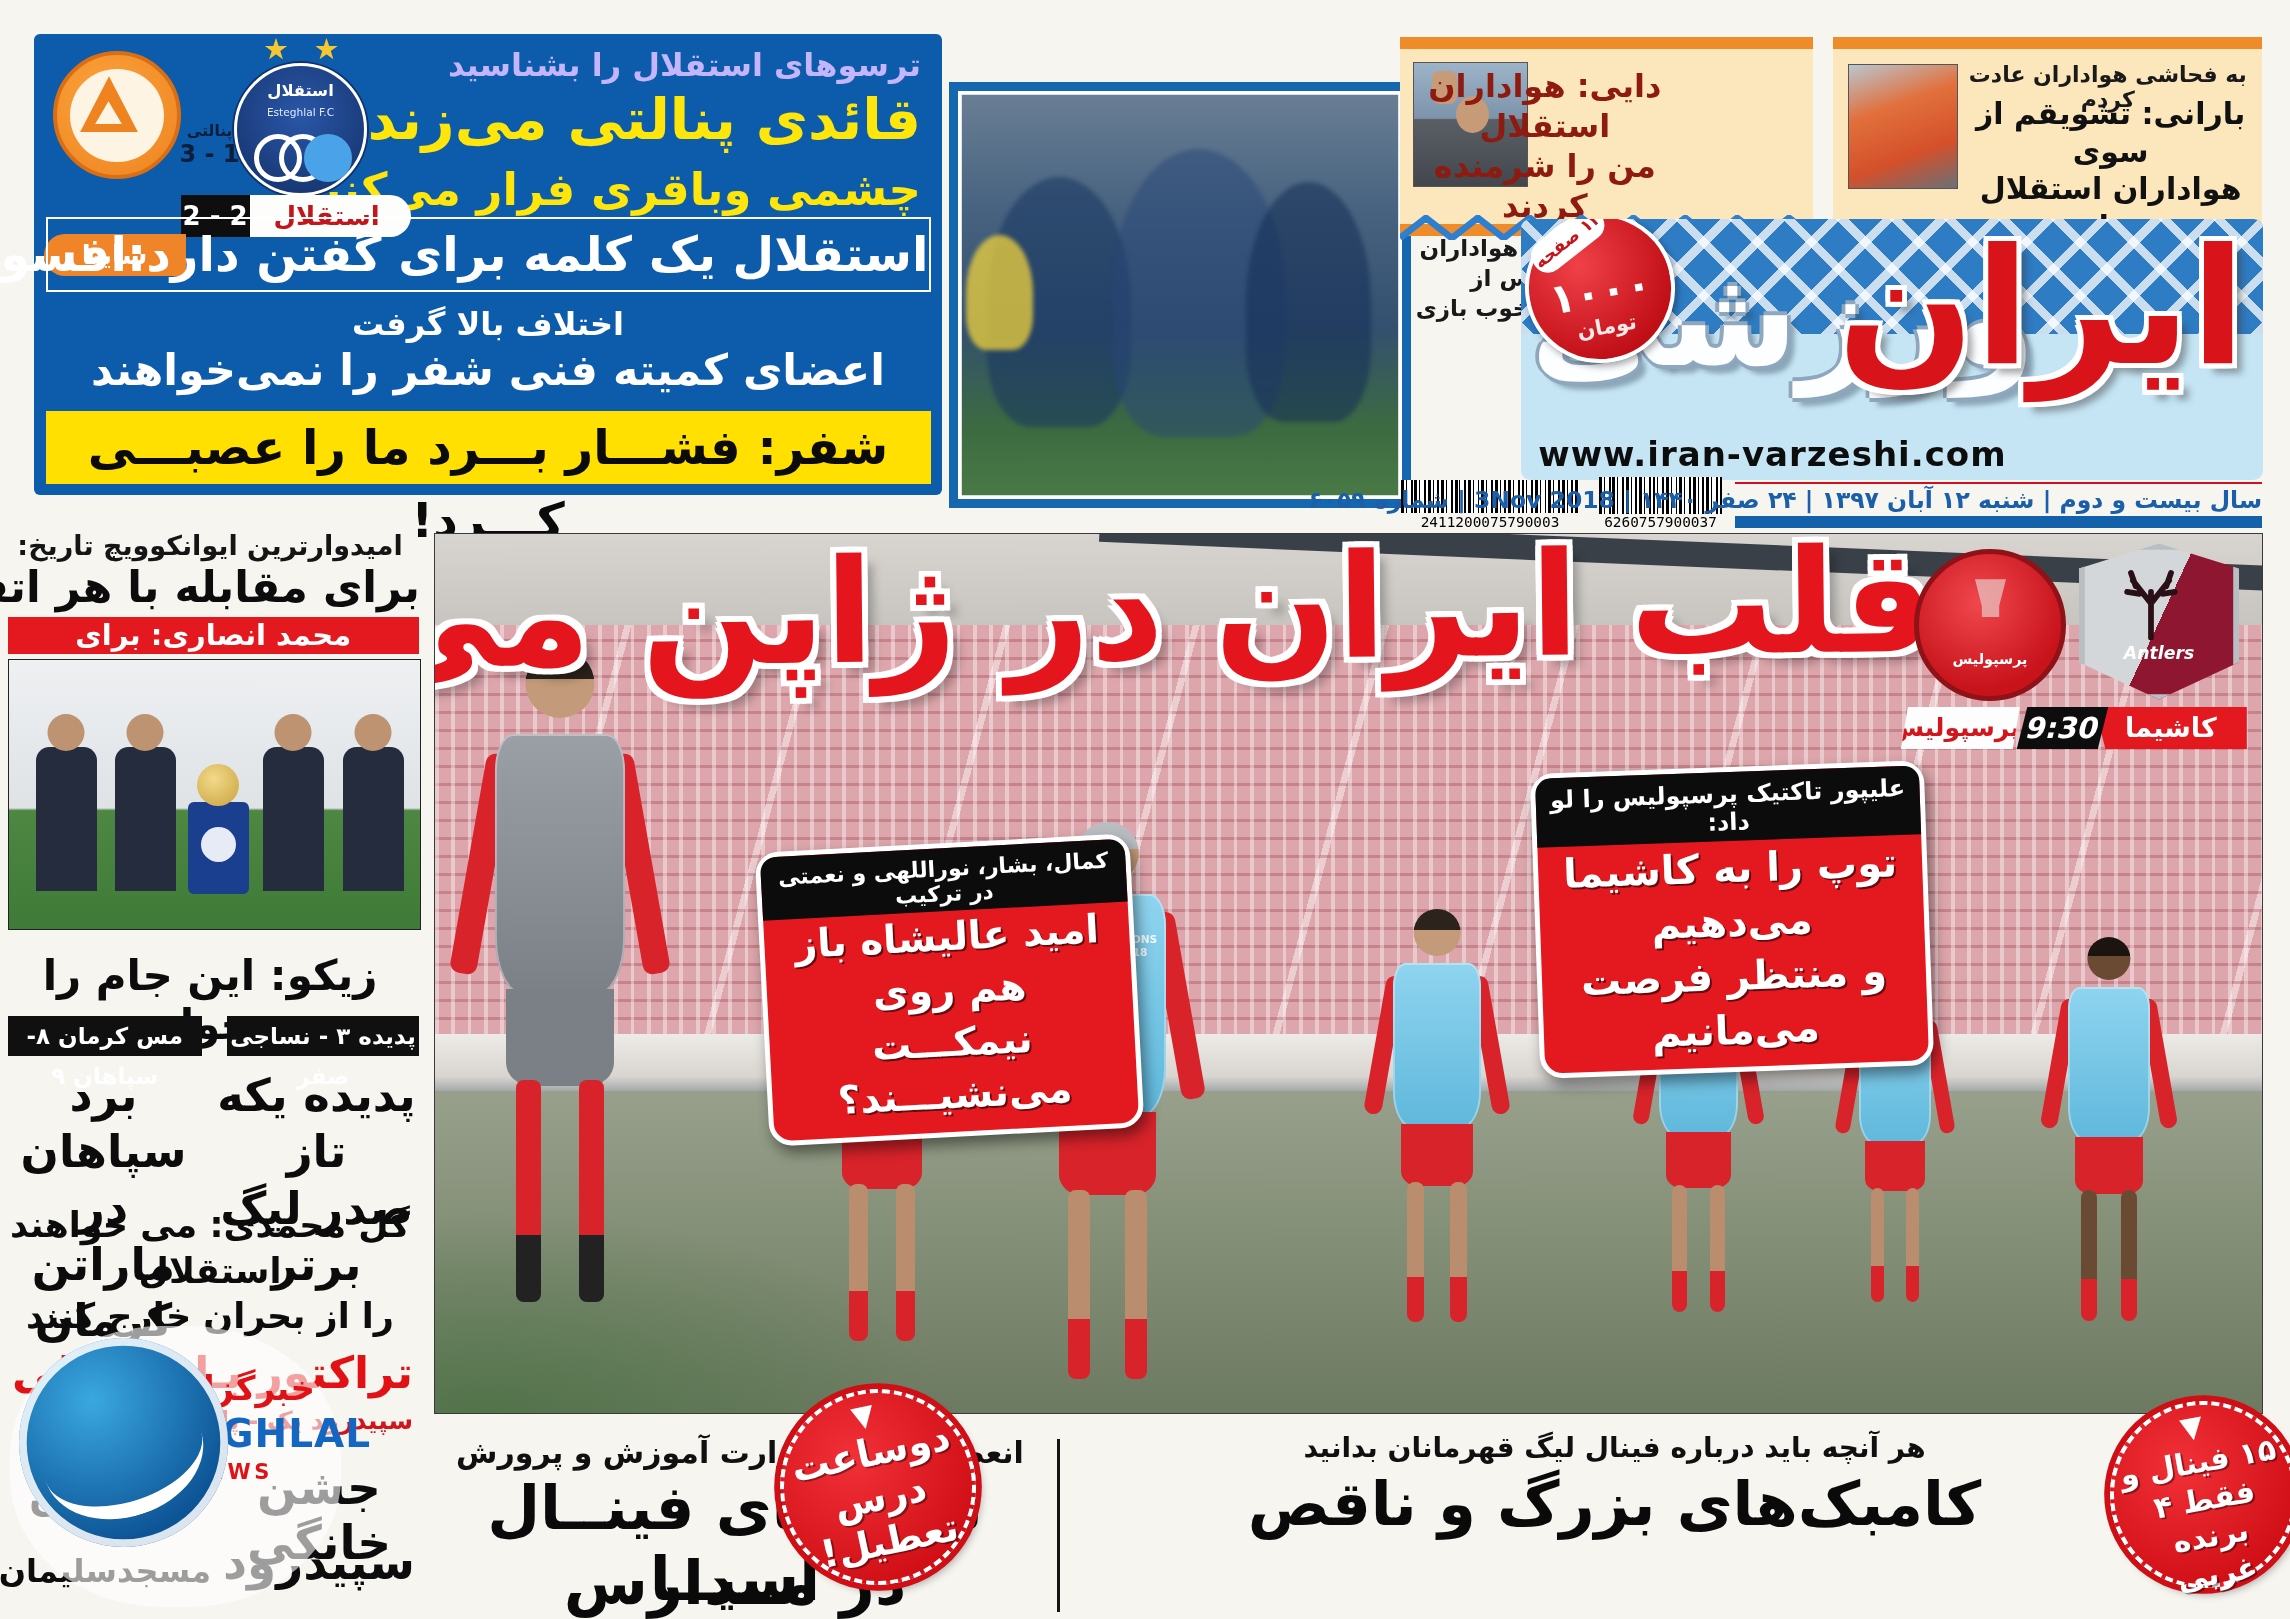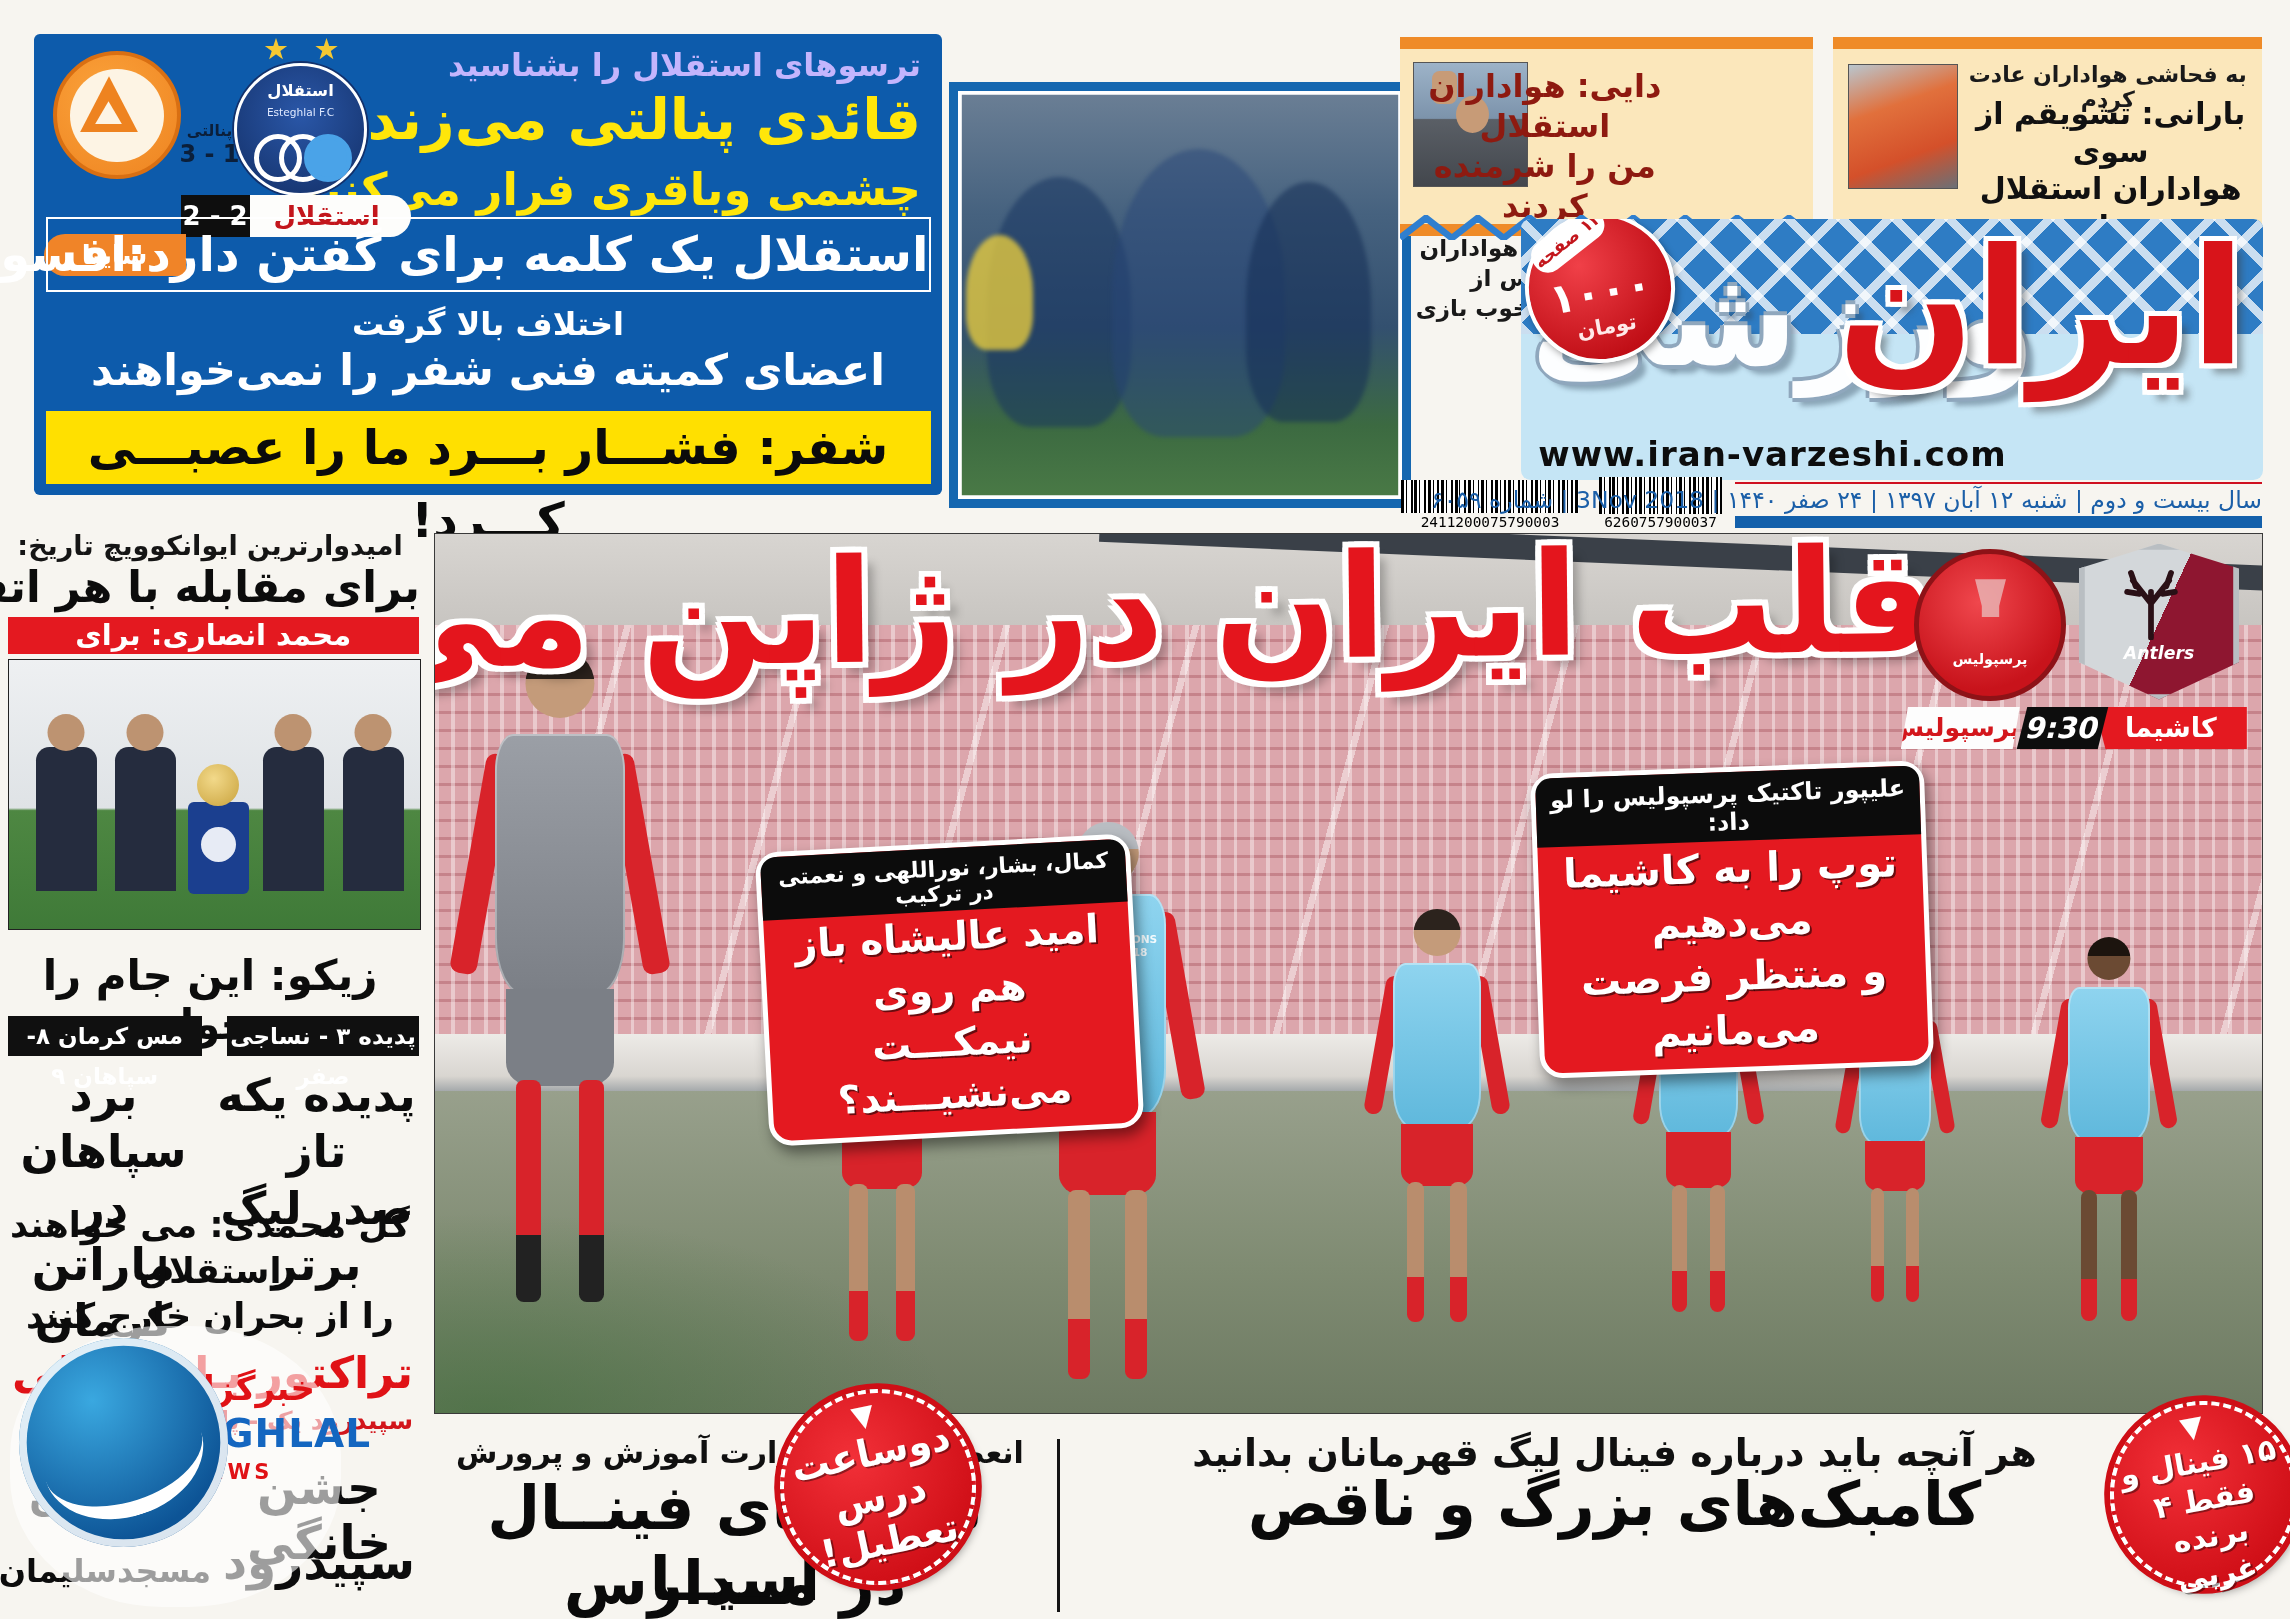--- a/index.html
+++ b/index.html
@@ -90,21 +90,21 @@
 
   
   .barcode{background:repeating-linear-gradient(90deg,#000 0 2.9px,#fff 2.9px 4.8px,#000 4.8px 5.8px,#fff 5.8px 9.6px,#000 9.6px 11.5px,#fff 11.5px 13.4px);}
   #barcode1{left:1401px;top:480px;width:178px;height:33px;}
   #barcode1-num{left:1401px;top:514px;width:178px;text-align:center;font-size:14.4px;direction:ltr;
       font-family:"DejaVu Sans Mono",monospace;color:#000;}
   #barcode2{left:1599px;top:477px;width:123px;height:37px;}
   #barcode2-num{left:1599px;top:514px;width:123px;text-align:center;font-size:14.4px;direction:ltr;
       font-family:"DejaVu Sans Mono",monospace;color:#000;}
   #dateline{left:1735px;top:482px;width:527px;height:31px;border-top:2.9px solid #cf1020;color:#1b5fa8;
-      font-size:23.5px;font-weight:400;text-align:center;line-height:33px;white-space:nowrap;}
+      font-size:23.5px;font-weight:700;text-align:center;line-height:33px;white-space:nowrap;}
   #dateline-bar{left:1735px;top:516px;width:527px;height:11.5px;background:#1360ab;}
 
   
   #main-photo{left:434px;top:533px;width:1827px;height:879px;border:1.9px solid #3a3a3a;overflow:hidden;
       background:#cfccc8;}
   #mp-wall{position:absolute;left:0;right:0;top:0;height:101px;
       background:linear-gradient(180deg,#d8d5d1 0%,#c6c3bf 100%);}
   #mp-roof{position:absolute;right:-38px;top:7.7px;width:1201px;height:25px;background:#3a4048;transform:rotate(2.4deg);}
   #mp-seats{position:absolute;left:0;right:0;top:91px;height:413px;background:#dca6ac;
       background-image:repeating-linear-gradient(90deg,rgba(255,255,255,.4) 0 3.8px,transparent 3.8px 16.3px),
@@ -196,21 +196,21 @@
   #bl-right1{left:219px;width:200px;top:1460px;text-align:center;color:#0c0c0c;font-size:47px;font-weight:900;}
   #bl-right2{left:219px;width:200px;top:1535px;text-align:center;color:#0c0c0c;font-size:47px;font-weight:900;}
   #bl-left1{left:0px;width:211px;top:1470px;text-align:center;color:#0c0c0c;font-size:40px;font-weight:900;}
   #bl-left2{left:0px;width:211px;top:1552px;text-align:center;color:#0c0c0c;font-size:32px;font-weight:900;}
 
   
   #bc-kicker{left:442px;width:596px;top:1435px;text-align:center;color:#101010;font-size:30px;font-weight:700;}
   #bc-l1{left:423px;width:624px;top:1472px;text-align:center;color:#0a0a0a;font-size:61px;font-weight:900;}
   #bc-l2{left:423px;width:624px;top:1547px;text-align:center;color:#0a0a0a;font-size:61px;font-weight:900;}
   #b-divider{left:1057px;top:1439px;width:2.9px;height:173px;background:#141414;}
-  #br-kicker{left:1086px;width:1057px;top:1431px;text-align:center;color:#101010;font-size:38px;font-weight:800;}
+  #br-kicker{left:1086px;width:1057px;top:1431px;text-align:center;color:#101010;font-size:28px;font-weight:800;}
   #br-l1{left:1086px;width:1057px;top:1468px;text-align:center;color:#0a0a0a;font-size:61px;font-weight:900;}
   #br-l2{left:1086px;width:1057px;top:1543px;text-align:center;color:#0a0a0a;font-size:61px;font-weight:900;}
   .badge{border-radius:50%;background:radial-gradient(circle at 40% 32%,#f23038,#cf0e16 78%);
       border:4.8px dashed #fff;box-shadow:0 0 0 5.8px #cf0e16,2.9px 5.8px 9.6px rgba(0,0,0,.4);color:#fff;}
   .badge .arrow{position:absolute;left:50%;top:3.8px;transform:translateX(-50%);font-size:29px;color:#fff;}
   .badge .bl{display:block;text-align:center;font-weight:900;text-shadow:1.9px 1.9px 0 rgba(0,0,0,.4);}
   #badge-school{left:780px;top:1389px;width:188px;height:188px;transform:rotate(-12deg);z-index:24;}
   #badge-school .bl{font-size:38px;line-height:1.18;}
   #badge-school .pad{padding-top:37px;}
   #badge-final{left:2110px;top:1401px;width:179px;height:179px;transform:rotate(-10deg);z-index:24;}

